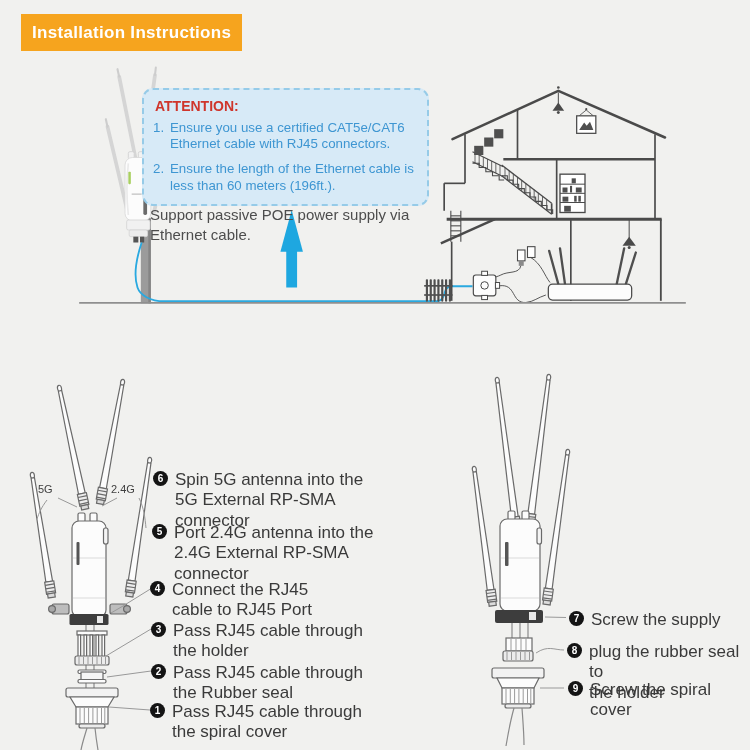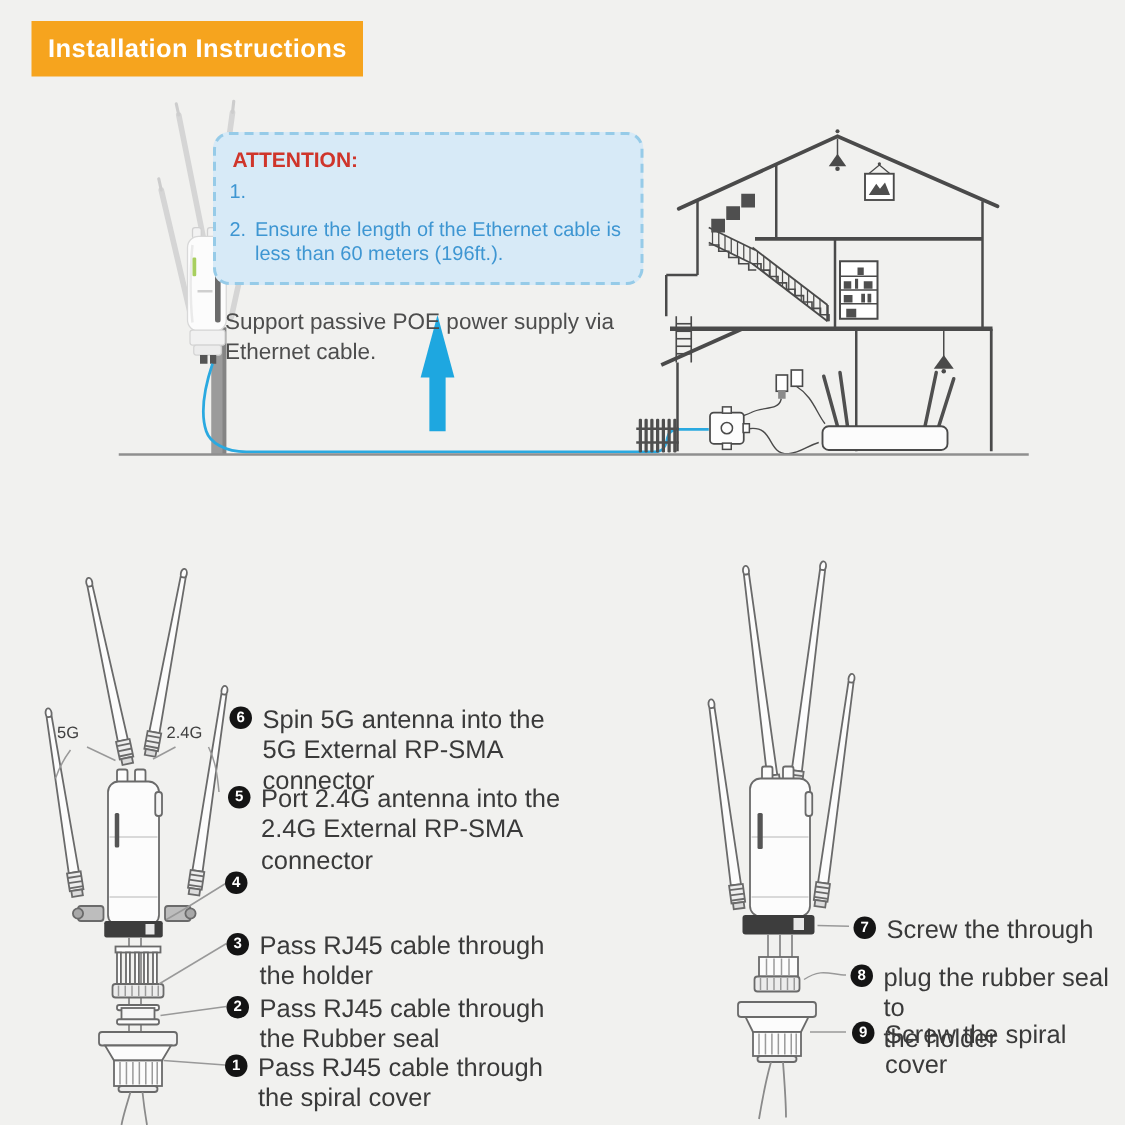--- a/index.html
+++ b/index.html
@@ -337,20 +337,22 @@
     </g>
   </g>
 </svg>
 
 <div class="abs banner">Installation Instructions</div>
 
 <div class="abs attn">
   <div class="attn-head">ATTENTION:</div>
   <div class="att-item">
     <span class="att-num">1.</span>
+    <span class="att-text">Ensure you use a certified CAT5e/CAT6
+Ethernet cable with RJ45 connectors.</span>
   </div>
   <div class="att-item">
     <span class="att-num">2.</span>
     <span class="att-text">Ensure the length of the Ethernet cable is
 less than 60 meters (196ft.).</span>
   </div>
 </div>
 
 <div class="abs poe">Support passive POE power supply via
 Ethernet cable.</div>
@@ -365,39 +367,41 @@
 connector</span>
 </div>
 <div class="step" style="left:152px;top:523px">
   <span class="snum">5</span>
   <span class="stext">Port 2.4G antenna into the
 2.4G External RP-SMA
 connector</span>
 </div>
 <div class="step" style="left:150px;top:580px">
   <span class="snum">4</span>
+  <span class="stext">Connect the RJ45
+cable to RJ45 Port</span>
 </div>
 <div class="step" style="left:151px;top:621px">
   <span class="snum">3</span>
   <span class="stext">Pass RJ45 cable through
 the holder</span>
 </div>
 <div class="step" style="left:151px;top:663px">
   <span class="snum">2</span>
   <span class="stext">Pass RJ45 cable through
 the Rubber seal</span>
 </div>
 <div class="step" style="left:150px;top:702px">
   <span class="snum">1</span>
   <span class="stext">Pass RJ45 cable through
 the spiral cover</span>
 </div>
 <div class="step" style="left:569px;top:610px">
   <span class="snum">7</span>
-  <span class="stext">Screw the through</span>
+  <span class="stext">Screw the supply</span>
 </div>
 <div class="step" style="left:567px;top:642px">
   <span class="snum">8</span>
   <span class="stext">plug the rubber seal to
 the holder</span>
 </div>
 <div class="step" style="left:568px;top:680px">
   <span class="snum">9</span>
   <span class="stext">Screw the spiral cover</span>
 </div>

